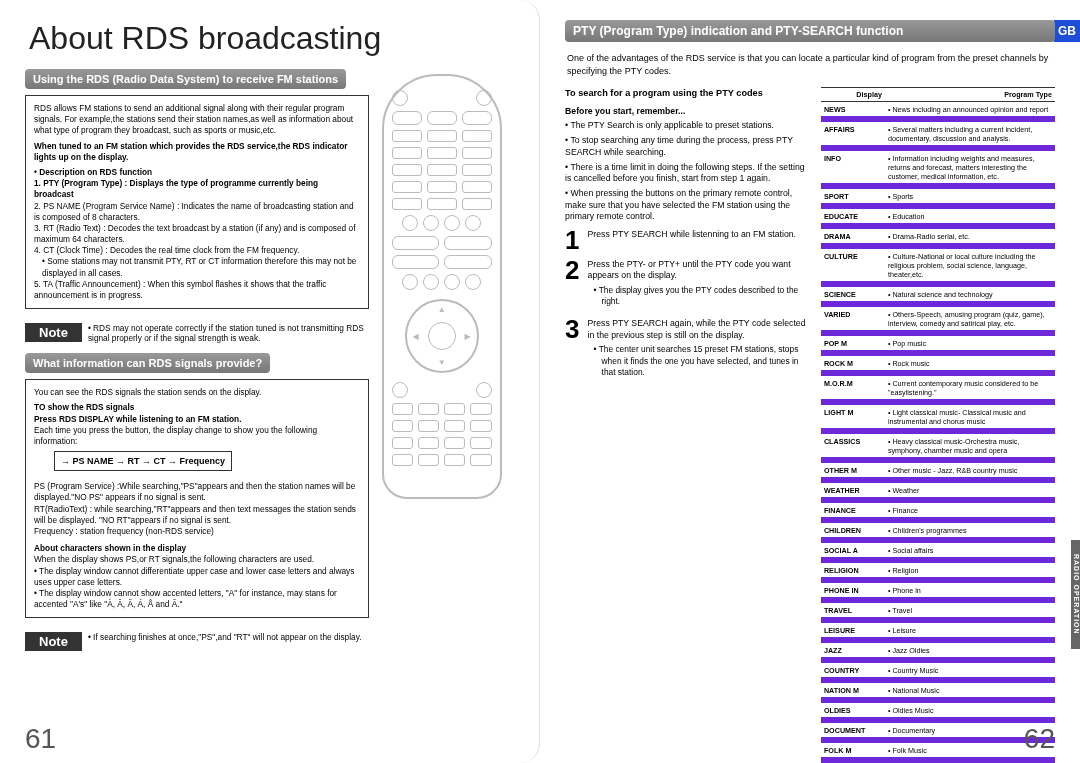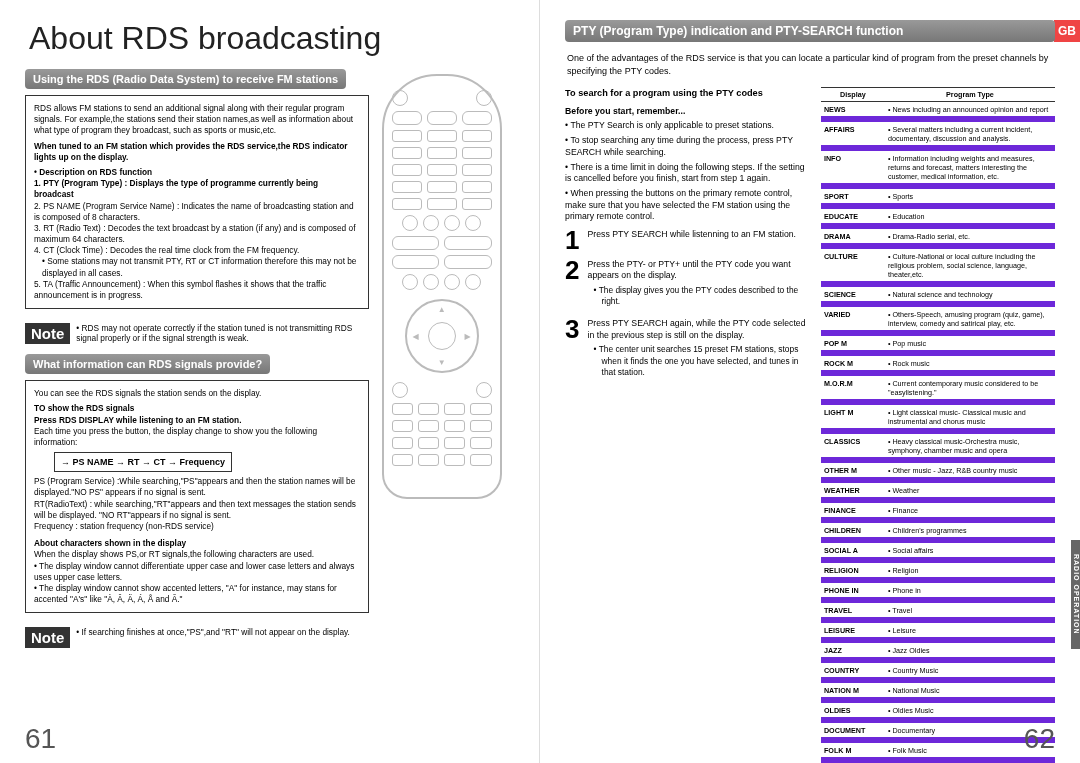--- a/index.html
+++ b/index.html
@@ -18,33 +18,34 @@
     display: flex;
     position: relative;
     box-shadow: 0 0 4px rgba(0,0,0,0.3);
   }
   .page {
     width: 648px;
     height: 763px;
     padding: 20px 25px 15px 25px;
     box-sizing: border-box;
     position: relative;
+    border-radius: 20px;
   }
   .page-left { border-right: 1px solid #ddd; }
   .main-title {
     font-size: 32px;
     font-weight: normal;
     margin: 0 0 12px 4px;
     color: #222;
   }
   .gb-badge {
     position: absolute;
     top: 20px;
     right: 0px;
-    background: #ef4444;
+    background: #1d4ed8;
     color: white;
     font-weight: bold;
     font-size: 12px;
     padding: 4px 4px;
   }
   .sub-header {
     background: #888;
     background: linear-gradient(#999, #777);
     color: white;
     font-weight: bold;
@@ -63,22 +64,22 @@
     padding: 7px 8px;
     font-size: 8.3px;
     line-height: 1.35;
     margin-bottom: 14px;
   }
   .bold { font-weight: bold; }
   .note-tag {
     background: #333;
     color: white;
     font-weight: bold;
-    font-size: 15px;
-    padding: 2px 6px;
+    font-size: 13px;
+    padding: 2px 14px;
     margin-right: 6px;
     display: inline-block;
   }
   .note-row { display:flex; align-items:flex-start; margin-top:6px;}
   .note-row .note-text { font-size:8.3px; flex:1; }
   .left-columns {
     display: flex;
   }
   .left-text-col { flex: 1; }
   .remote-col { width: 145px; display:flex; align-items:flex-start; justify-content:center; padding-top:5px;}
@@ -94,31 +95,31 @@
     padding:14px 8px;
     gap:5px;
   }
   .rc-row{display:flex;gap:5px;justify-content:center;width:100%;}
   .rc-btn{border:1px solid #bbb;border-radius:3px;height:10px;flex:1;}
   .rc-btn.round{border-radius:50%;width:14px;height:14px;flex:none;}
   .rc-btn.pill{border-radius:6px;height:12px;}
   .rc-disc{width:70px;height:70px;border:2px solid #bbb;border-radius:50%;position:relative;margin:4px 0;}
   .rc-disc::after{content:"";position:absolute;top:50%;left:50%;width:26px;height:26px;border:1px solid #bbb;border-radius:50%;transform:translate(-50%,-50%);}
   .rc-tri{font-size:8px;color:#bbb;position:absolute;}
-  .sequence-box{border:1px solid #333;padding:3px 6px;font-weight:bold;font-size:9px;display:inline-block;margin:4px 0 4px 20px;}
+  .sequence-box{border:1px solid #333;padding:3px 6px;font-weight:bold;font-size:9px;display:inline-block;margin:4px 0 10px 20px;}
   .pagenum{position:absolute;bottom:8px;font-size:28px;color:#555;font-weight:normal;}
   .pagenum.left{left:25px;}
   .pagenum.right{right:25px;}
   .side-tab{position:absolute;right:-2px;top:540px;background:#666;color:white;font-size:7px;font-weight:bold;padding:14px 2px;writing-mode:vertical-rl;letter-spacing:1px;}
   .right-top-text{font-size:9px;line-height:1.4;margin:10px 2px 10px 2px;}
   .right-cols{display:flex;gap:10px;}
   .right-left{flex:1.05;font-size:8.7px;line-height:1.35;}
   .right-right{flex:1;}
   table.pty{width:100%;border-collapse:collapse;font-size:7.2px;}
-  table.pty th{text-align:center;font-weight:bold;border-bottom:1px solid #333;padding:2px 3px;border-top:1px solid #333;}
+  table.pty th{text-align:right;font-weight:bold;border-bottom:1px solid #333;padding:2px 3px;border-top:1px solid #333;}
   table.pty td{border-bottom:6px solid #6d28d9;padding:2.5px 3px;vertical-align:top;}
   table.pty td.k{font-weight:bold;white-space:nowrap;padding-right:6px;width:55px;}
   .step-row{display:flex;gap:8px;margin:6px 0 2px 0;align-items:flex-start;}
   .step-num{font-size:26px;font-weight:bold;line-height:0.9;}
   .step-body{flex:1;font-size:8.7px;line-height:1.35;}
   .sub-bullet{font-size:8.4px;margin:3px 0 4px 14px;text-indent:-8px;}
   .para-small{font-size:8.3px;}
   .section-gap{height:10px;}
 </style>
 </head>

